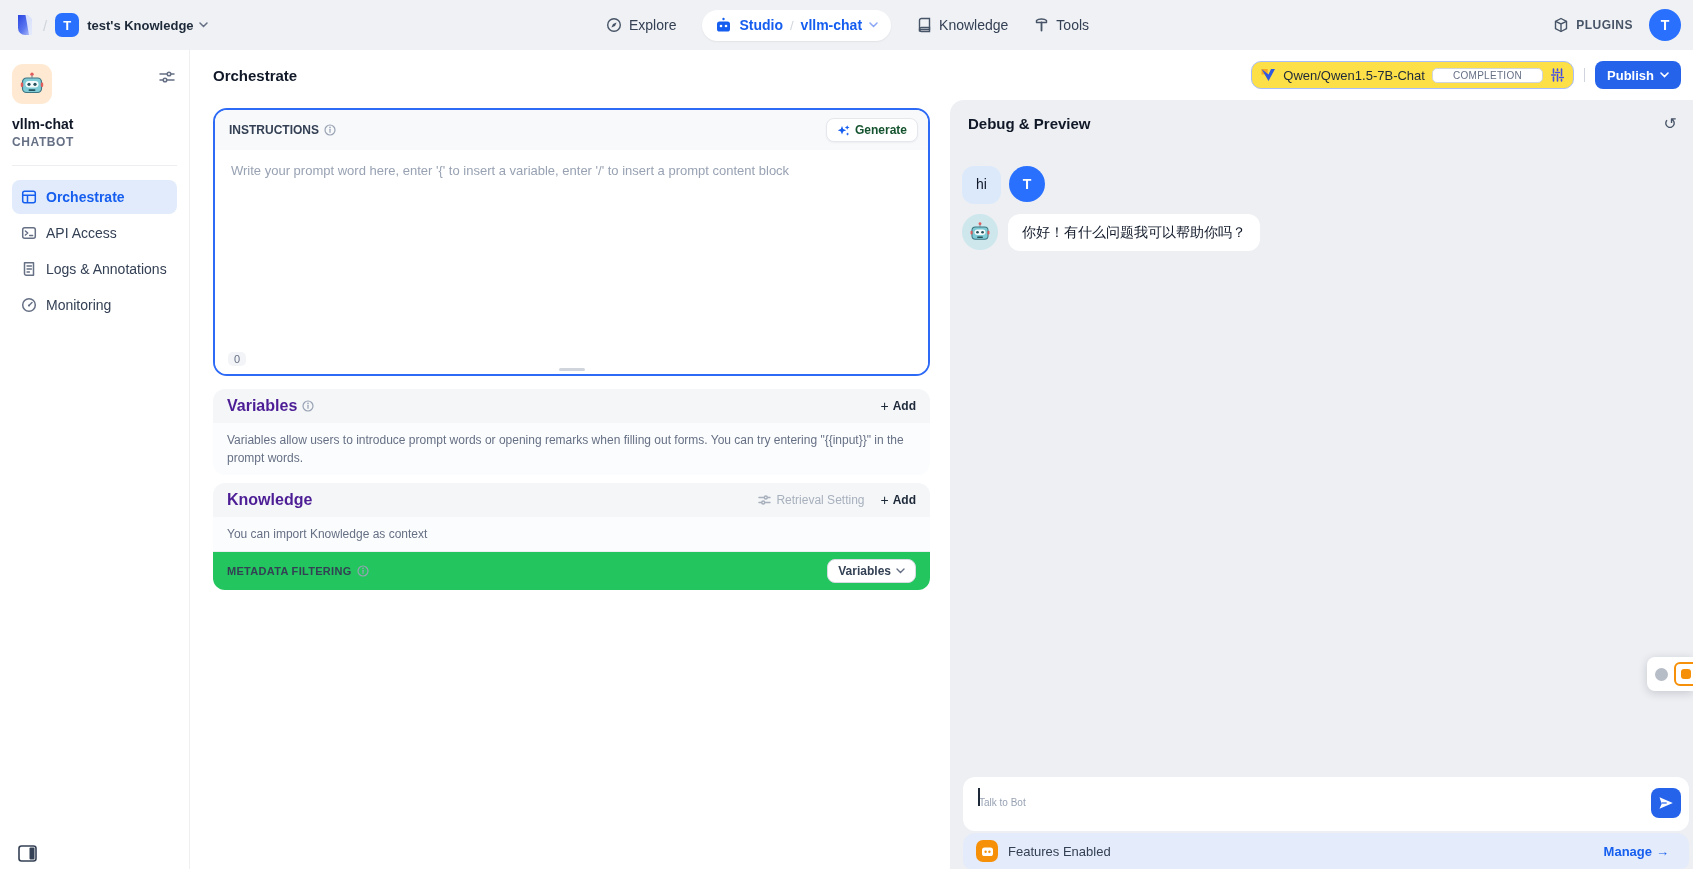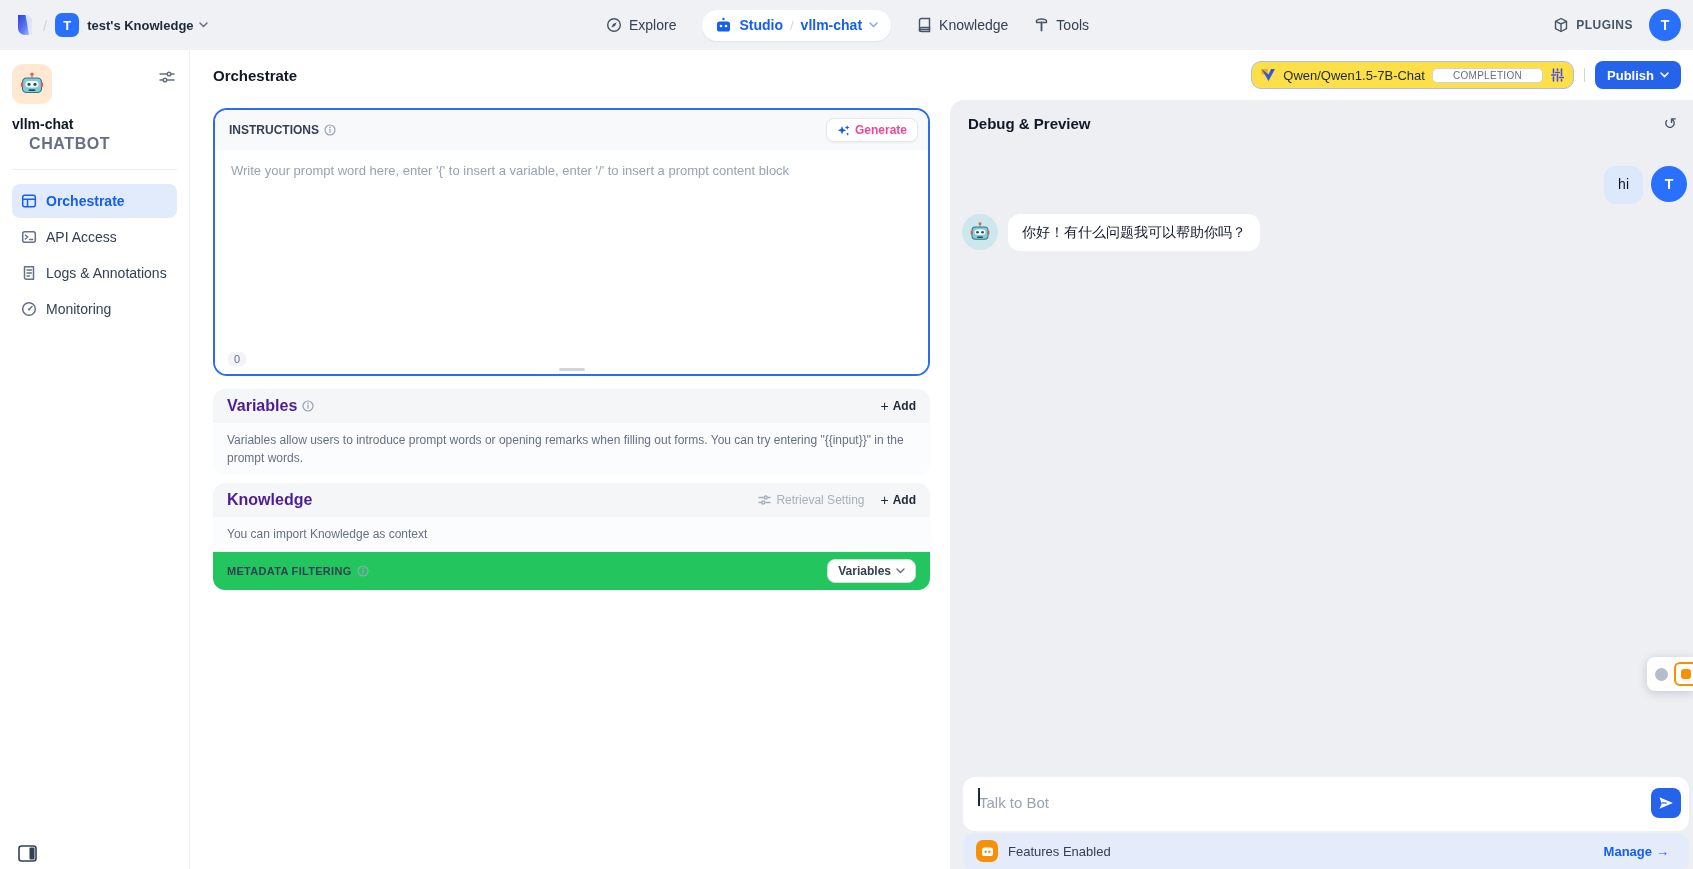--- a/index.html
+++ b/index.html
@@ -29,42 +29,42 @@
   .content { flex:1; display:flex; flex-direction:column; min-width:0; }
   .content-header { height:50px; display:flex; align-items:center; justify-content:space-between; padding:0 12px 0 23px; background:#fff; }
   .content-body { flex:1; display:flex; min-height:0; }
   .main-col { width:760px; padding:4px 20px 0 23px; }
   .debug-panel { flex:1; background:#edeff3; border-top-left-radius:14px; display:flex; flex-direction:column; min-width:0; }
 
   
   .app-head { display:flex; align-items:flex-start; justify-content:space-between; padding:0 14px 0 12px; }
   .app-icon { width:40px; height:40px; border-radius:11px; background:#ffe9d2; display:flex; align-items:center; justify-content:center; cursor:pointer; }
   .app-name { font-size:14px; font-weight:700; color:#101828; margin:12px 0 3px 12px; }
-  .app-type { font-size:16px; font-weight:600; letter-spacing:.6px; color:#667085; margin-left:29px; }
+  .app-type { font-size:12px; font-weight:600; letter-spacing:.6px; color:#667085; margin-left:12px; }
   .side-divider { height:1px; background:#eceef1; margin:16px 12px 14px 12px; }
   .side-item { margin:0 12px 2px 12px; height:34px; border-radius:8px; display:flex; align-items:center; gap:9px; padding:0 9px; font-size:14px; font-weight:500; color:#344054; cursor:pointer; }
   .side-item .icon { color:#667085; }
   .side-item.active { background:#e1ebfb; color:#155eef; font-weight:600; }
   .side-item.active .icon { color:#155eef; }
   .collapse-btn { position:absolute; left:18px; bottom:7px; cursor:pointer; color:#344054; }
 
   
   .hdr-title { font-size:15px; font-weight:600; color:#101828; }
   .hdr-right { display:flex; align-items:center; gap:10px; }
   .model-pill { display:flex; align-items:center; gap:7px; height:28px; padding:0 8px 0 9px; background:#fde047; border:1px solid #a9bcfb; border-radius:10px; cursor:pointer; }
   .model-name { font-size:13px; font-weight:500; color:#1d2939; }
   .model-badge { font-size:10px; font-weight:500; letter-spacing:.3px; color:#667085; border:1px solid #d0d5dd; border-radius:5px; padding:1px 20px; background:#fff; }
   .hdr-divider { width:1px; height:14px; background:#d0d5dd; }
   .publish-btn { height:28px; padding:0 12px; background:#2563eb; color:#fff; border:none; border-radius:8px; font-size:13px; font-weight:700; display:flex; align-items:center; gap:6px; cursor:pointer; font-family:inherit; }
 
   
   .instr-panel { margin-top:4px; height:268px; border:2px solid #2d6af6; border-radius:14px; background:#fff; display:flex; flex-direction:column; overflow:hidden; }
   .instr-head { display:flex; align-items:center; justify-content:space-between; padding:8px 10px 8px 14px; background:#f8f9fb; }
   .instr-title { font-size:12px; font-weight:700; color:#344054; display:flex; align-items:center; gap:5px; }
-  .gen-btn { display:flex; align-items:center; gap:5px; background:#fff; border:1px solid #e4e7ec; border-radius:8px; padding:4px 10px; font-size:12px; font-weight:600; color:#ec4899; cursor:pointer; font-family:inherit; box-shadow:0 1px 2px rgba(16,24,40,.05); }
+  .gen-btn { display:flex; align-items:center; gap:5px; background:#fff; border:1px solid #e4e7ec; border-radius:8px; padding:4px 10px; font-size:12px; font-weight:600; color:#14532d; cursor:pointer; font-family:inherit; box-shadow:0 1px 2px rgba(16,24,40,.05); }
   .instr-body { flex:1; position:relative; background:#fff; }
   .instr-body textarea { width:100%; height:170px; border:none; outline:none; resize:none; padding:13px 16px; font-size:13px; font-family:inherit; color:#1d2939; background:transparent; }
   .instr-body textarea::placeholder { color:#98a2b3; }
   .char-count { position:absolute; left:13px; bottom:8px; font-size:11px; color:#667085; background:#f2f4f7; border-radius:5px; padding:1px 6px; }
   .drag-handle { position:absolute; left:50%; bottom:3px; transform:translateX(-50%); width:26px; height:3px; border-radius:2px; background:#d0d5dd; cursor:row-resize; }
 
   
   .section { border-radius:12px; overflow:hidden; }
   .section-head { display:flex; align-items:center; justify-content:space-between; background:#f4f6f8; padding:8px 14px; min-height:34px; }
   .section-title { font-size:16px; font-weight:700; color:#4c1d95; display:flex; align-items:center; gap:5px; }
@@ -78,31 +78,31 @@
   .meta-row { display:flex; align-items:center; justify-content:space-between; background:#22c55e; border-top:1px solid #eceef1; padding:7px 14px; }
   .meta-title { font-size:11px; font-weight:700; letter-spacing:.3px; color:#344054; display:flex; align-items:center; gap:5px; }
   .disabled-btn { display:flex; align-items:center; gap:5px; background:#fff; border:1px solid #d6dae1; border-radius:8px; padding:4px 10px; font-size:12px; font-weight:600; color:#344054; cursor:pointer; font-family:inherit; }
 
   
   .debug-head { display:flex; align-items:center; justify-content:space-between; padding:15px 16px 6px 18px; }
   .debug-title { font-size:15px; font-weight:700; color:#101828; }
   .restart-icon { font-size:16px; color:#475467; cursor:pointer; line-height:1; }
   .chat-area { flex:1; min-height:0; padding:0 6px 0 12px; display:flex; flex-direction:column; overflow:hidden; }
   .msg-row { display:flex; align-items:flex-start; }
-  .msg-row.user { justify-content:flex-end; gap:8px; margin-top:28px; }
+  .msg-row.user { gap:8px; margin-top:28px; }
   .msg-row.bot { gap:10px; margin-top:10px; }
   .bubble { border-radius:12px; padding:9px 14px; font-size:14px; color:#101828; max-width:560px; line-height:1.4; }
   .bubble.user { background:#dcE9fb; background:#dce9fb; }
   .bubble.bot { background:#fff; }
   .chat-avatar { width:36px; height:36px; border-radius:50%; display:flex; align-items:center; justify-content:center; flex:0 0 36px; }
   .chat-avatar.user { background:#2970ff; color:#fff; font-size:14px; font-weight:600; }
   .chat-avatar.bot { background:#cde7ec; }
   .input-wrap { padding:0 4px 0 13px; }
   .chat-input-box { position:relative; background:#fff; border-radius:12px; height:54px; }
-  .chat-input-box input { width:100%; height:100%; border:none; outline:none; background:transparent; border-radius:16px; padding:0 56px 3px 16px; font-size:15px; font-family:inherit; color:#1d2939; }
+  .chat-input-box input { width:100%; height:100%; border:none; outline:none; background:transparent; border-radius:16px; padding:0 56px 3px 16px; font-size:10px; font-family:inherit; color:#1d2939; }
   .chat-input-box input::placeholder { color:#98a2b3; }
   .caret { position:absolute; left:15px; top:11px; width:1.5px; height:18px; background:#1d2939; }
   .send-btn { position:absolute; right:8px; top:11px; width:30px; height:30px; border:none; border-radius:8px; background:#2563eb; display:flex; align-items:center; justify-content:center; cursor:pointer; }
   .features-bar { margin:2px 4px 0 13px; height:36px; background:#e4ebfa; border-radius:12px 12px 8px 8px; display:flex; align-items:center; justify-content:space-between; padding:0 20px 0 13px; }
   .features-left { display:flex; align-items:center; gap:10px; }
   .features-icon { width:22px; height:22px; border-radius:7px; background:#f79009; display:flex; align-items:center; justify-content:center; }
   .features-label { font-size:13px; color:#344054; }
   .manage-link { font-size:13px; font-weight:600; color:#155eef; display:flex; align-items:center; gap:4px; cursor:pointer; }
 
   

